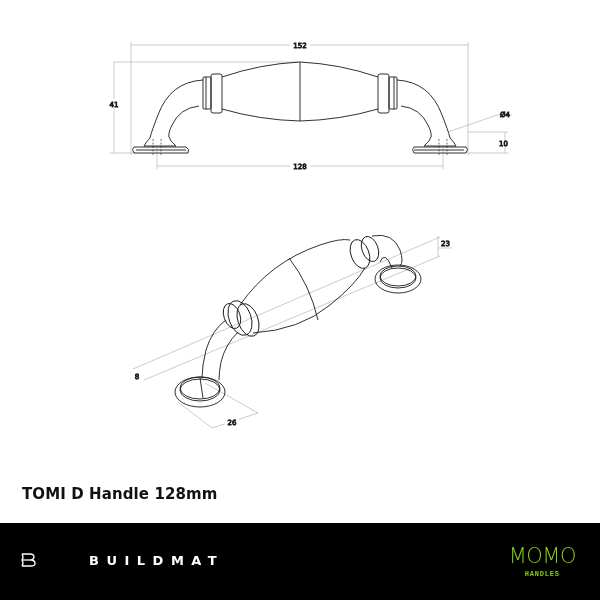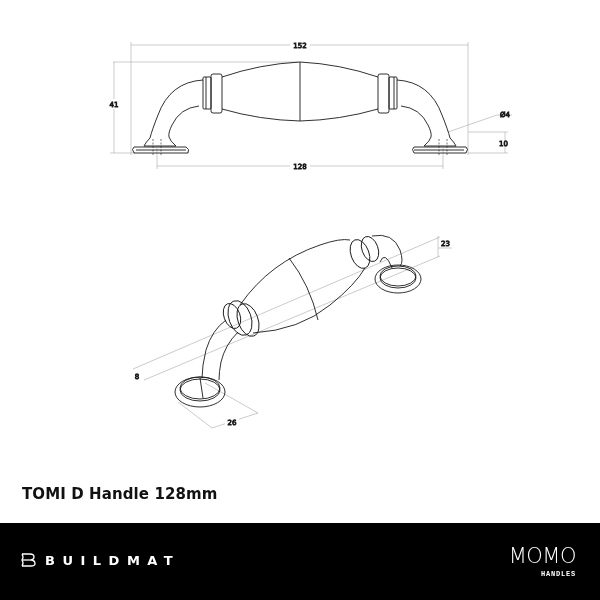--- a/index.html
+++ b/index.html
@@ -1,23 +1,23 @@
 <!DOCTYPE html>
 <html><head>
 <meta charset="utf-8">
 <style>
   html, body { margin:0; padding:0; }
   body { width:600px; height:600px; background:#ffffff; position:relative; overflow:hidden; font-family:"Liberation Sans", sans-serif; }
   .drawing { position:absolute; left:0; top:0; width:600px; height:460px; }
   .dim-text { font-family:"DejaVu Sans", sans-serif; font-size:7px; fill:#9a9a9a; }
   .title { position:absolute; left:22px; top:485px; font-size:15px; font-weight:bold; color:#111; letter-spacing:0.1px; font-family:"DejaVu Sans", sans-serif;text-align:right; }
   .footer { position:absolute; left:0; top:523px; width:600px; height:77px; background:#000; }
-  .brand-left { position:absolute; left:21px; top:29px; display:flex; align-items:center; }
+  .brand-left { position:absolute; left:21px; top:29px; display:flex; align-items:center;gap:44px; }
   .brand-left .word { color:#fff; font-family:"DejaVu Sans", sans-serif; font-weight:bold; font-size:13px; letter-spacing:7.5px; margin-left:8px; }
-  .brand-right { position:absolute; right:24px; top:22px; text-align:right; color:#ffffff; }
+  .brand-right { position:absolute; right:24px; top:22px; text-align:center; color:#84cc16; }
   .brand-right .momo { font-family:"DejaVu Sans", sans-serif; font-weight:200; font-size:21px; letter-spacing:-0.5px; line-height:22px; }
   .brand-right .sub { font-family:Liberation Mono, monospace; font-weight:bold; font-size:7px; letter-spacing:0.8px; margin-top:3px; }
 </style>
 </head>
 <body>
 
 <svg class="drawing" viewBox="0 0 600 460" xmlns="http://www.w3.org/2000/svg">
 
   <g fill="none" stroke="#1a1a1a" stroke-width="0.9">
 

